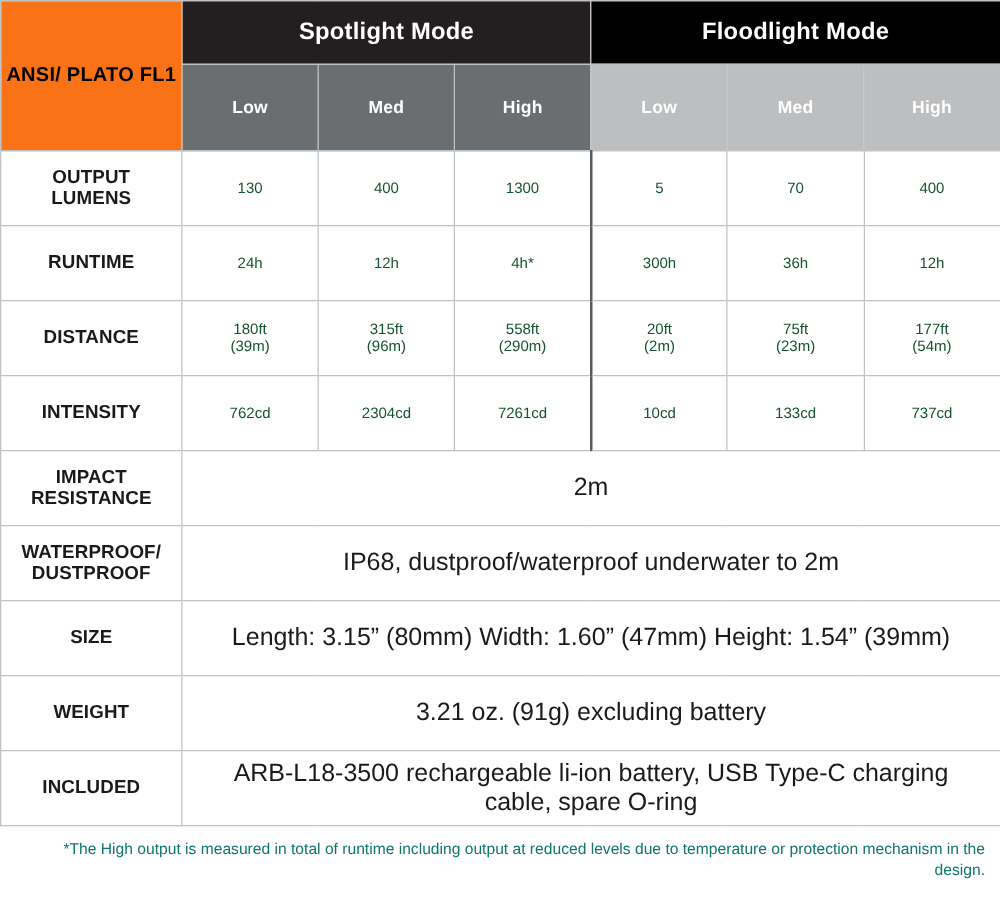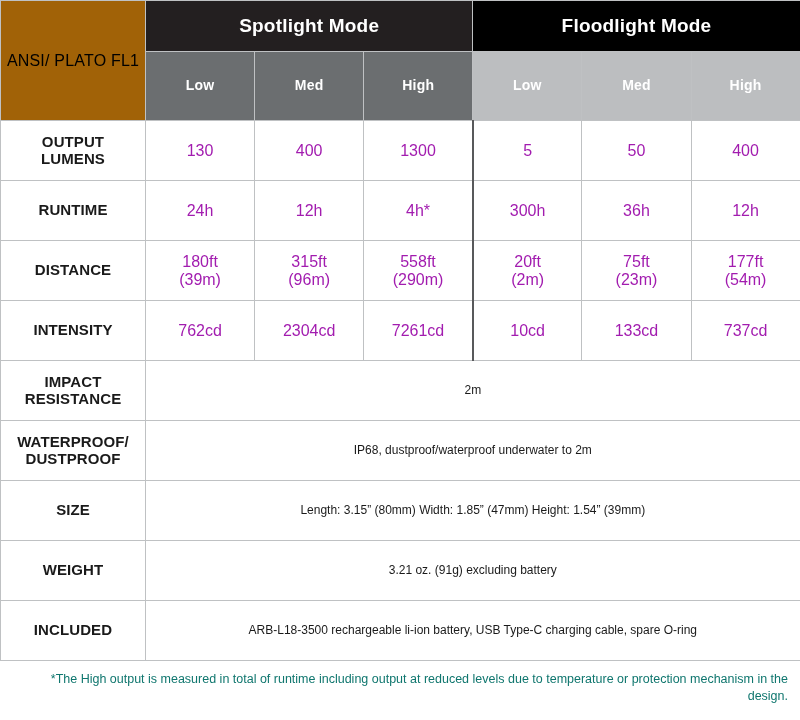--- a/index.html
+++ b/index.html
@@ -26,23 +26,23 @@
   #spec-table td, #spec-table th {
     padding: 0 4px;
     text-align: center;
     vertical-align: middle;
     border: 1px solid #bfc1c3;
     line-height: 1.12;
   }
 
   
   .corner-cell {
-    background: #a16207;
+    background: #f97316;
     color: #000000;
-    font-weight: normal;
+    font-weight: bold;
     font-size: 16px;
     font-stretch: condensed;
     letter-spacing: 0.2px;
     border: 1px solid #d1d3d4;
     border-right: 1px solid #ffffff;
     height: 120px;
   }
   .mode-head {
     color: #ffffff;
     font-weight: bold;
@@ -68,26 +68,26 @@
   
   .row-label {
     font-weight: bold;
     font-size: 15px;
     font-stretch: condensed;
     color: #1a1a1a;
     letter-spacing: 0.1px;
     white-space: pre-line;
   }
   .data-cell {
-    font-size: 16px;
-    color: #a21caf;
+    font-size: 12px;
+    color: #14532d;
     white-space: pre-line;
   }
   .merge-cell {
-    font-size: 12px;
+    font-size: 20px;
     color: #1a1a1a;
   }
 
   tr.data-row { height: 60px; }
 
   
   .group-divider-left  { border-right: 2px solid #58595b !important; }
 
   
   .footnote {
@@ -130,21 +130,21 @@
   </thead>
   <tbody>
 
     <tr class="data-row">
       <td class="row-label">OUTPUT
 LUMENS</td>
       <td class="data-cell">130</td>
       <td class="data-cell">400</td>
       <td class="data-cell group-divider-left">1300</td>
       <td class="data-cell">5</td>
-      <td class="data-cell">50</td>
+      <td class="data-cell">70</td>
       <td class="data-cell">400</td>
     </tr>
 
     <tr class="data-row">
       <td class="row-label">RUNTIME</td>
       <td class="data-cell">24h</td>
       <td class="data-cell">12h</td>
       <td class="data-cell group-divider-left">4h*</td>
       <td class="data-cell">300h</td>
       <td class="data-cell">36h</td>
@@ -184,21 +184,21 @@
     </tr>
 
     <tr class="data-row">
       <td class="row-label">WATERPROOF/
 DUSTPROOF</td>
       <td class="merge-cell" colspan="6">IP68, dustproof/waterproof underwater to 2m</td>
     </tr>
 
     <tr class="data-row">
       <td class="row-label">SIZE</td>
-      <td class="merge-cell" colspan="6">Length: 3.15” (80mm)  Width: 1.85” (47mm)  Height: 1.54” (39mm)</td>
+      <td class="merge-cell" colspan="6">Length: 3.15” (80mm)  Width: 1.60” (47mm)  Height: 1.54” (39mm)</td>
     </tr>
 
     <tr class="data-row">
       <td class="row-label">WEIGHT</td>
       <td class="merge-cell" colspan="6">3.21 oz. (91g) excluding battery</td>
     </tr>
 
     <tr class="data-row">
       <td class="row-label">INCLUDED</td>
       <td class="merge-cell" colspan="6" style="padding:0 22px;">ARB-L18-3500 rechargeable li-ion battery, USB Type-C charging cable, spare O-ring</td>

